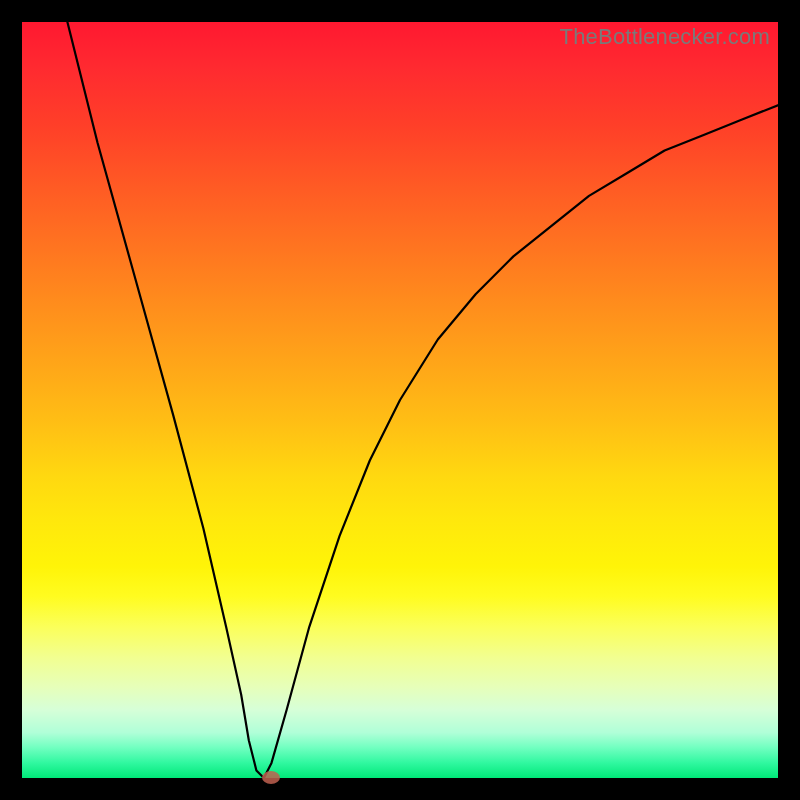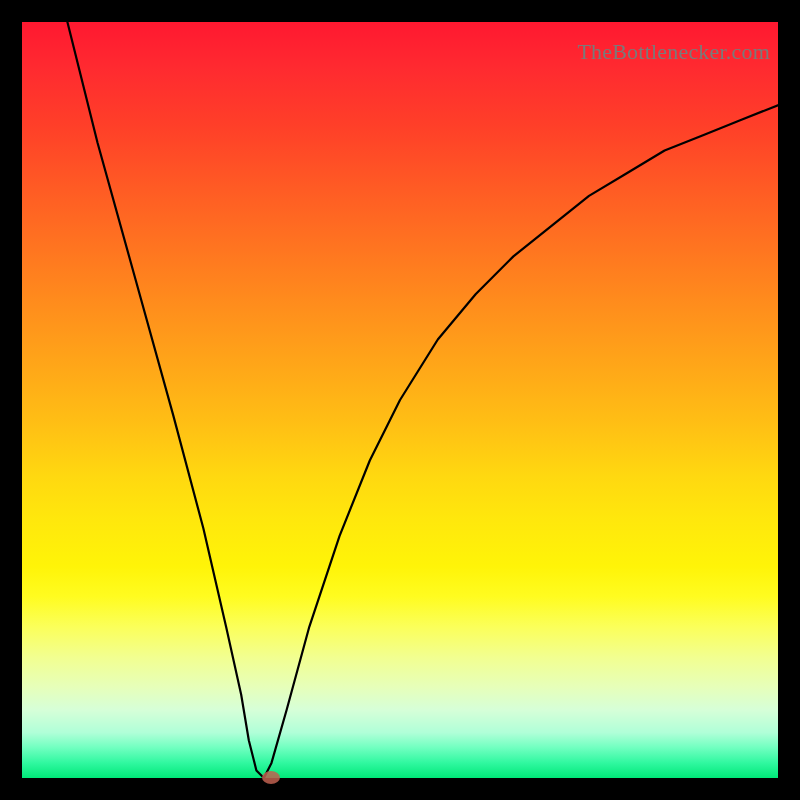--- a/index.html
+++ b/index.html
@@ -43,27 +43,26 @@
       #e6ffba 88%,
       #d6ffd8 91%,
       #b0ffd8 94%,
       #70ffc0 96%,
       #30f8a0 98%,
       #00e878 100%
     );
   }
   .watermark {
     position: absolute;
-    top: 17px;
+    top: 2px;
     right: 8px;
     color: #7a7a7a;
     font-size: 22px;
     letter-spacing: 0.2px;
     font-weight: 400;
-    font-family: Liberation Serif, serif;
   }
   svg.curve {
     position: absolute;
     left: 0;
     top: 0;
     width: 756px;
     height: 756px;
   }
   .curve path {
     fill: none;

